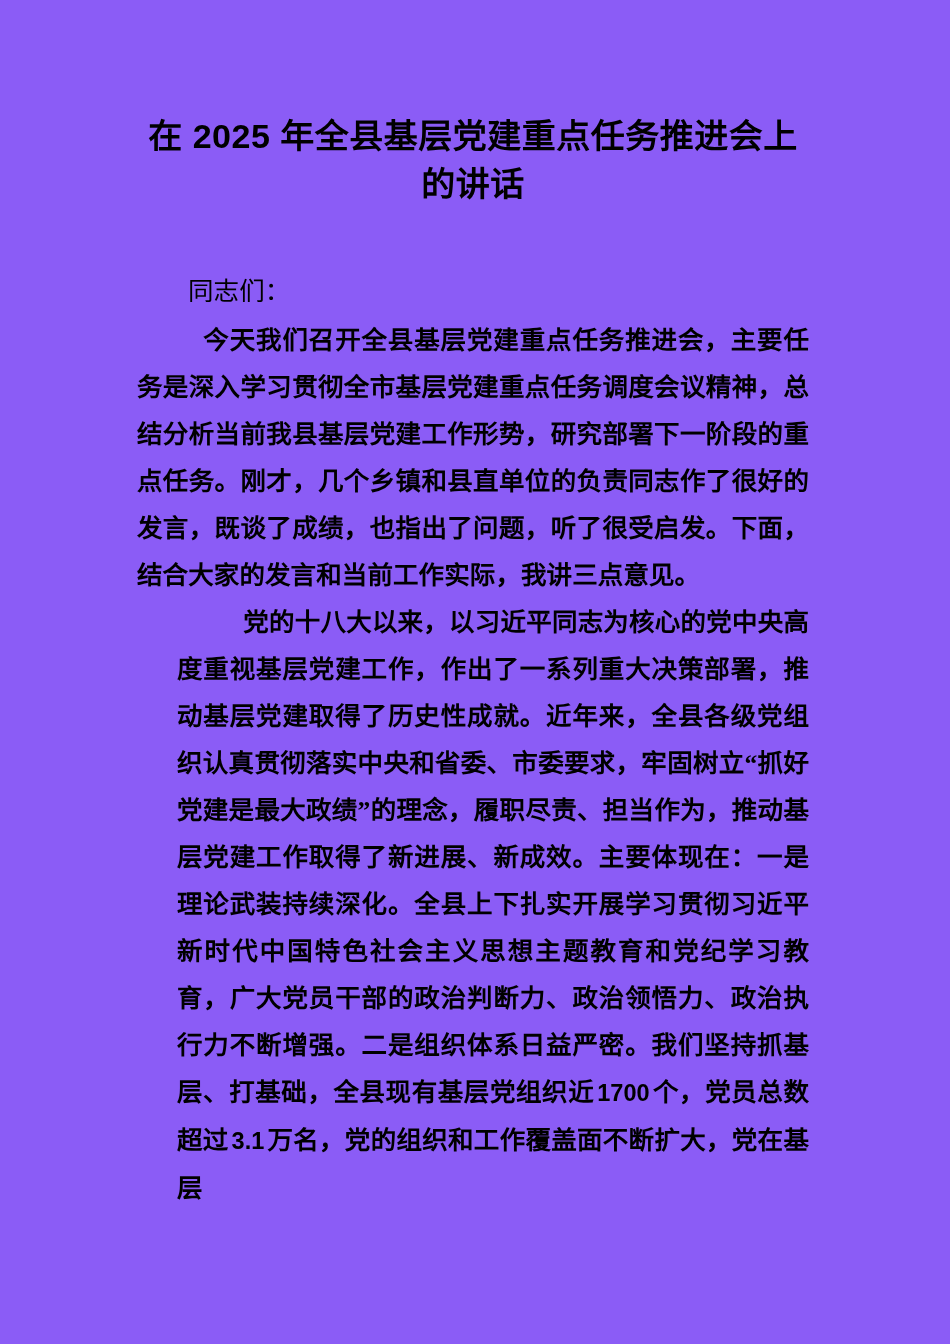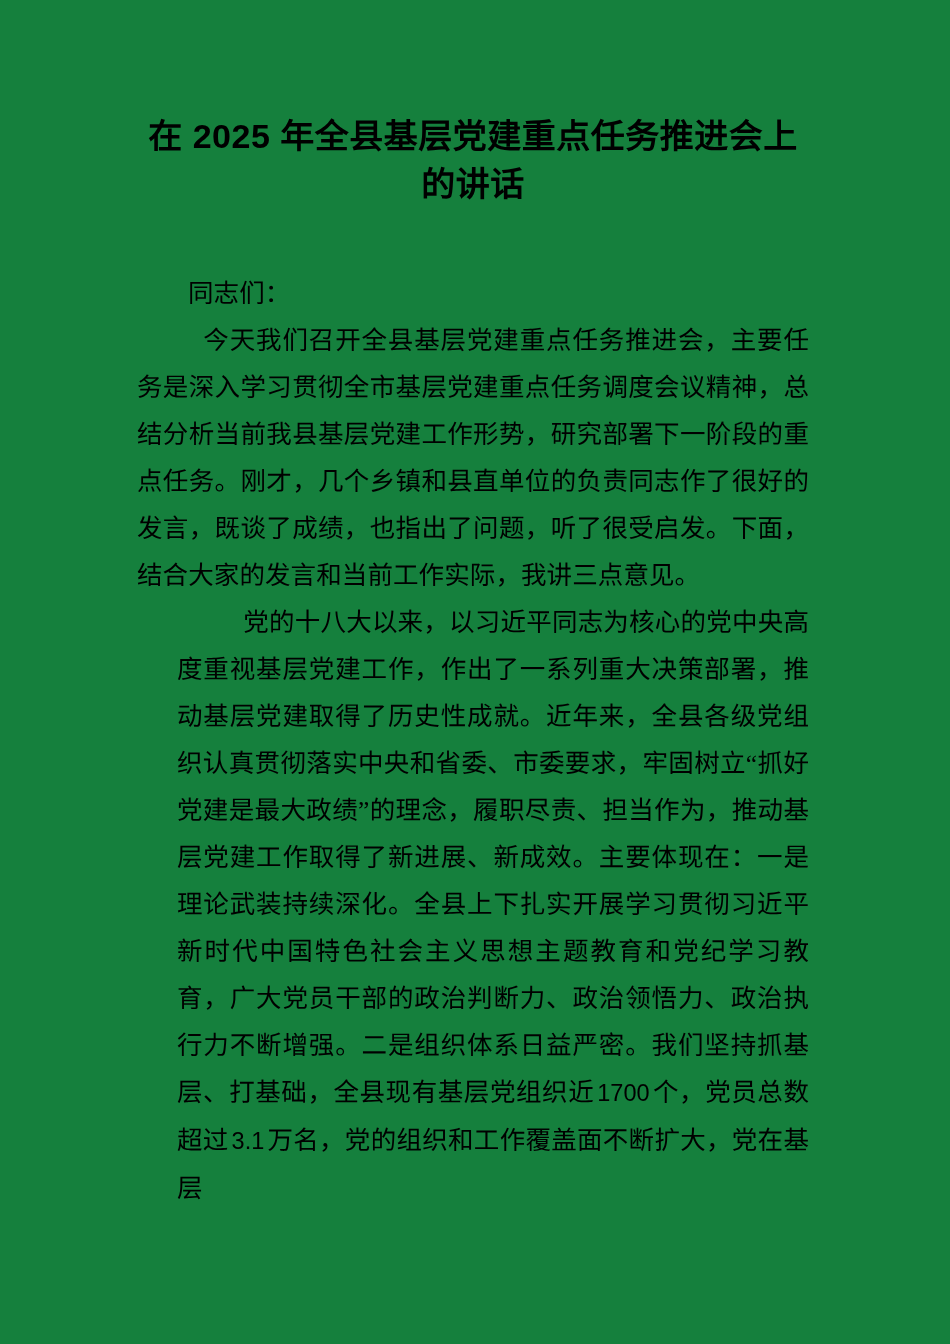--- a/index.html
+++ b/index.html
@@ -6,21 +6,21 @@
   html, body {
     margin: 0;
     padding: 0;
     background: #ffffff;
   }
 
   .page {
     position: relative;
     width: 950px;
     height: 1344px;
-    background: #15803d;
+    background: #8b5cf6;
     overflow: hidden;
     box-sizing: border-box;
   }
 
   .content {
     position: absolute;
     left: 137px;
     top: 0;
     width: 672px;
   }
@@ -53,22 +53,22 @@
     text-align: justify;
     text-justify: inter-ideograph;
     word-break: break-all;
     letter-spacing: 0.1px;
   }
 
   p.para + p.para {
     margin-top: 0;
   }
 
-  p.indent-2 { text-indent: 2em; }
-  p.indent-25 { text-indent: 2.6em; }
+  p.indent-2 { text-indent: 2em; font-family: Liberation Mono, monospace; }
+  p.indent-25 { text-indent: 2.6em; font-weight: bold; }
 
   
   p.section-gap { margin-top: 15px; }
   p.after-section-gap { margin-top: 11px; margin-left: 40px; }
 
   .lat {
     font-family: "Liberation Sans", "DejaVu Sans", sans-serif;
     font-size: 23.5px;
     padding: 0 3px;
     letter-spacing: 0;

